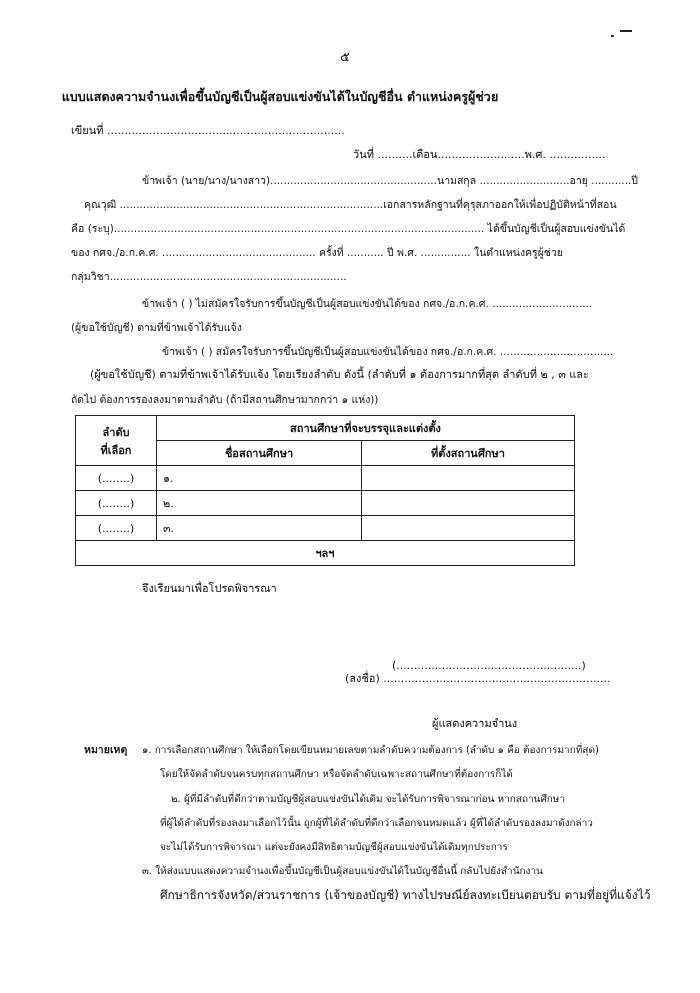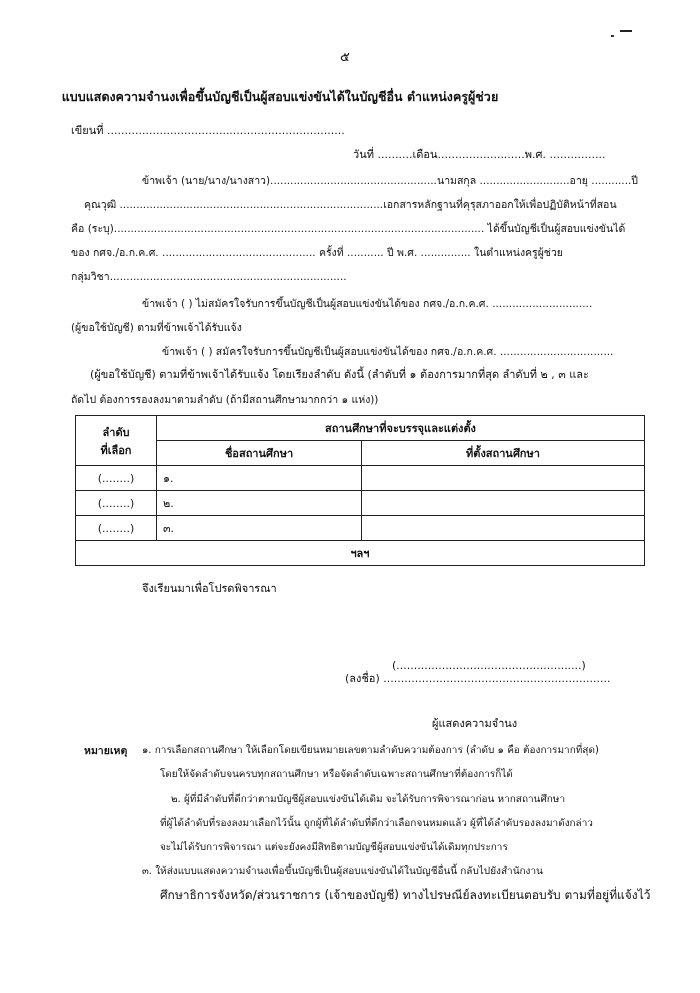--- a/index.html
+++ b/index.html
@@ -8,31 +8,31 @@
       font-family: "DejaVu Sans", "Liberation Sans", sans-serif;
       color: #111; font-size: 11px;
     }
     .abs { position: absolute; white-space: nowrap; }
     .page-num { left: 340px; top: 46px; font-size: 13px; }
     .corner-mark { left: 620px; top: 30px; width: 12px; height: 2px; background: #222; }
     .corner-mark2 { left: 611px; top: 35px; width: 3px; height: 2px; background: #333; }
     .title { left: 0; width: 560px; text-align: center; top: 87px; font-size: 12.5px; font-weight: bold; }
     .line { font-size: 11px; line-height: 14px; }
     table.form-table {
-      position: absolute; left: 75px; top: 415px; width: 570px;
+      position: absolute; left: 75px; top: 415px; width: 500px;
       border-collapse: collapse; font-size: 11px;
     }
     table.form-table td, table.form-table th {
       border: 1px solid #222; padding: 0 6px; height: 24px; font-weight: normal;
     }
     table.form-table th { font-weight: bold; text-align: center; }
     .col-order { width: 68px; text-align: center; }
     .col-name { width: 192px; }
     .center { text-align: center; }
-    .note-head { font-weight: bold; }
+    .note-head { font-weight: bold; font-family: Liberation Mono, monospace; }
   </style>
 </head>
 <body>
 
 <div class="abs corner-mark"></div>
 <div class="abs corner-mark2"></div>
 
 <div class="abs page-num">๕</div>
 <div class="abs title">แบบแสดงความจำนงเพื่อขึ้นบัญชีเป็นผู้สอบแข่งขันได้ในบัญชีอื่น ตำแหน่งครูผู้ช่วย</div>
 

